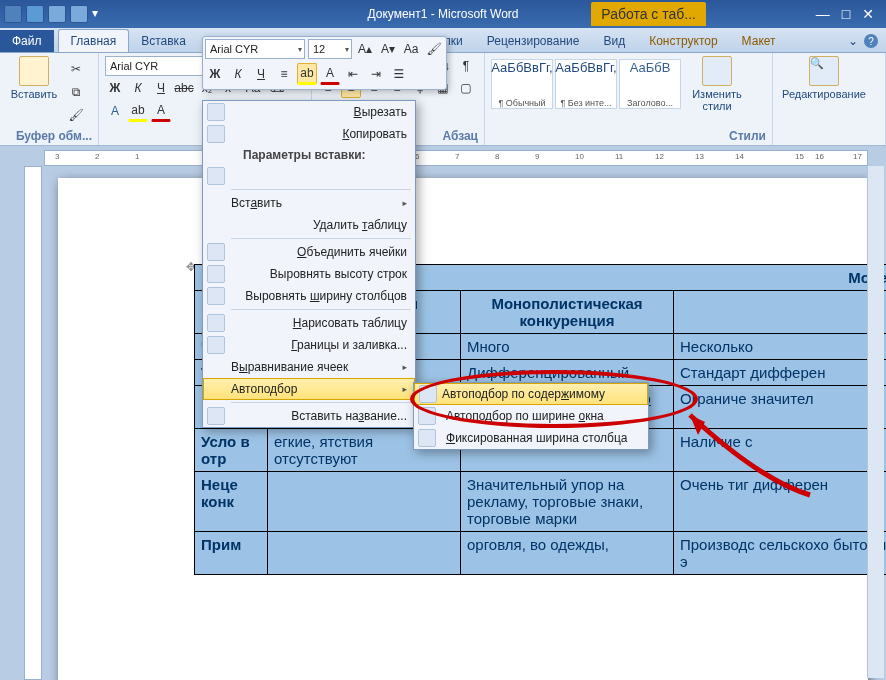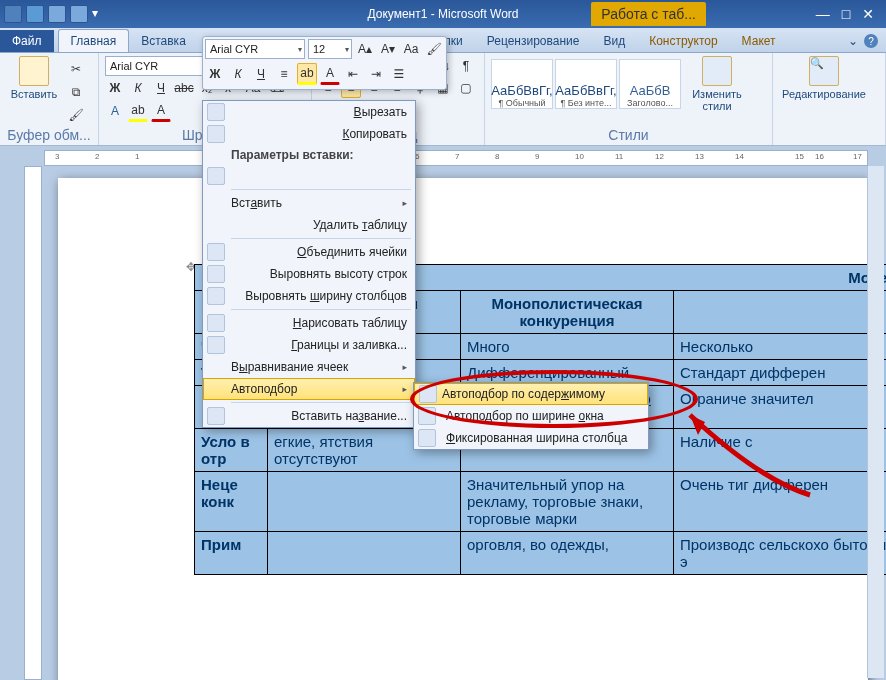--- a/index.html
+++ b/index.html
@@ -10,51 +10,51 @@
 .titlebar .contextual{position:absolute;right:180px;background:#e0a800;color:#333;padding:4px 10px;border-radius:2px 2px 0 0;font-size:14px;}
 .winbtns{margin-left:auto;display:flex;gap:12px;font-size:14px;padding-right:8px;}
 .tabs{height:24px;background:linear-gradient(#d6e3f3,#c0d3ea);display:flex;align-items:flex-end;border-bottom:1px solid #8ba7cc;}
 .tab{padding:4px 12px;color:#1f497d;cursor:pointer;font-size:12px;}
 .tab.file{background:#2a579a;color:#fff;border-radius:0 0 0 0;margin-right:4px;}
 .tab.active{background:#f1f5fb;border:1px solid #8ba7cc;border-bottom:none;border-radius:3px 3px 0 0;}
 .tab.ctx{color:#8a5a00;}
 .help{margin-left:auto;padding:4px 8px;color:#1f497d;display:flex;gap:6px;align-items:center;}
 .ribbon{height:92px;background:#eef3fa;border-bottom:1px solid #a3b8d3;display:flex;}
 .group{border-right:1px solid #c7d5e8;padding:3px 6px 0 6px;display:flex;flex-direction:column;justify-content:space-between;position:relative;}
-.group .glabel{text-align:center;font-size:14px;color:#5a7aa8;padding:2px 0;}
+.group .glabel{text-align:right;font-size:12px;color:#5a7aa8;padding:2px 0;font-weight:bold;}
 .bigbtn{display:flex;flex-direction:column;align-items:center;width:56px;gap:2px;cursor:pointer;color:#1f497d;font-size:11px;}
 .bigbtn .bic{width:28px;height:28px;background:#fff3d0;border:1px solid #d0b060;border-radius:2px;}
 .row{display:flex;align-items:center;gap:3px;margin-bottom:2px;}
 .combo{border:1px solid #9ab0cc;background:#fff;height:18px;padding:0 14px 0 4px;font-size:11px;display:flex;align-items:center;position:relative;}
 .combo::after{content:"▾";position:absolute;right:2px;font-size:8px;color:#555;}
 .fmtbtn{width:18px;height:18px;border:1px solid transparent;border-radius:2px;display:flex;align-items:center;justify-content:center;font-size:12px;color:#333;cursor:pointer;}
 .fmtbtn.on{background:#ffe8a6;border-color:#e0b030;}
 .style-gal{display:flex;gap:2px;}
-.style-item{width:60px;height:48px;border:1px solid #c7d5e8;background:#fff;display:flex;flex-direction:column;align-items:center;justify-content:flex-end;font-size:9px;color:#555;cursor:pointer;}
+.style-item{width:60px;height:48px;border:1px solid #c7d5e8;background:#fff;display:flex;flex-direction:column;align-items:center;justify-content:space-between;font-size:9px;color:#555;cursor:pointer;}
 .style-item .sprev{font-size:13px;color:#1f497d;}
 .style-item.st1 .sprev{color:#365f91;font-weight:normal;}
 .ruler-area{background:#b8cce4;height:20px;position:relative;}
 .ruler{position:absolute;left:44px;right:18px;top:4px;height:14px;background:#fff;border:1px solid #9ab0cc;font-size:8px;color:#666;overflow:hidden;}
 .ruler span{position:absolute;top:1px;}
 .doc-area{position:absolute;left:0;right:0;top:166px;bottom:0;background:#b8cce4;overflow:hidden;}
 .vruler{position:absolute;left:24px;top:0;bottom:0;width:16px;background:#fff;border:1px solid #9ab0cc;}
 .page{position:absolute;left:58px;top:12px;width:810px;height:620px;background:#fff;box-shadow:2px 3px 10px rgba(0,0,0,.5);}
 .tbl{position:absolute;left:136px;top:86px;border-collapse:collapse;width:710px;font-family:Arial,sans-serif;font-size:15px;}
 .tbl td,.tbl th{border:1px solid #000;padding:4px 6px;background:#9cc3e6;color:#003366;vertical-align:top;}
 .tbl th{font-weight:bold;text-align:center;}
 .tbl .rhead{font-weight:bold;}
 .tbl a{color:#003366;text-decoration:underline;}
 .mini-toolbar{position:absolute;left:202px;top:36px;background:#f1f5fb;border:1px solid #9ab0cc;border-radius:3px;padding:2px;display:flex;flex-direction:column;gap:2px;box-shadow:2px 2px 6px rgba(0,0,0,.25);}
 .ctxmenu{position:absolute;left:202px;top:100px;width:212px;background:#f1f5fb;border:1px solid #7f9ac0;box-shadow:3px 3px 10px rgba(0,0,0,.35);font-size:12px;z-index:10;}
 .ctxmenu .mi{display:flex;align-items:center;height:22px;padding:0 8px 0 28px;position:relative;cursor:pointer;justify-content:flex-end;}
 .ctxmenu .mi .mic{position:absolute;left:4px;width:16px;height:16px;background:#dce6f4;border:1px solid #b0c4de;border-radius:2px;}
 .ctxmenu .mi .arrow{margin-left:auto;font-size:9px;color:#555;}
 .ctxmenu .sep{height:1px;background:#c7d5e8;margin:2px 4px 2px 28px;}
 .ctxmenu .mi.highlight{background:linear-gradient(#fff0b0,#ffe27a);border:1px solid #d8a400;padding:0 7px 0 27px;height:20px;}
-.ctxmenu .hdr{padding:3px 8px 3px 28px;font-weight:bold;color:#444;}
+.ctxmenu .hdr{padding:3px 8px 3px 28px;font-weight:bold;color:#444;margin-left:12px;}
 .submenu{position:absolute;left:413px;top:382px;width:234px;background:#f1f5fb;border:1px solid #7f9ac0;box-shadow:3px 3px 10px rgba(0,0,0,.35);font-size:12px;z-index:11;}
 .submenu .mi{display:flex;align-items:center;height:22px;padding:0 8px 0 32px;position:relative;cursor:pointer;}
 .submenu .mi .mic{position:absolute;left:4px;width:16px;height:16px;background:#dce6f4;border:1px solid #b0c4de;border-radius:2px;}
 .submenu .mi.highlight{background:linear-gradient(#fff0b0,#ffe27a);border:1px solid #d8a400;padding:0 7px 0 27px;height:20px;}
 .u{text-decoration:underline;}
 .redcircle{position:absolute;left:410px;top:370px;width:280px;height:50px;border:4px solid #c00;border-radius:50%;z-index:20;pointer-events:none;}
 .redarrow{position:absolute;left:660px;top:400px;width:160px;height:100px;z-index:20;pointer-events:none;}
 .scrollbar-v{position:absolute;right:2px;top:166px;bottom:2px;width:16px;background:#dde7f4;border-left:1px solid #b0c4de;}
 .statusbtn{position:absolute;left:4px;top:148px;width:16px;height:14px;background:#fff;border:1px solid #9ab0cc;font-size:9px;text-align:center;}
 </style>

